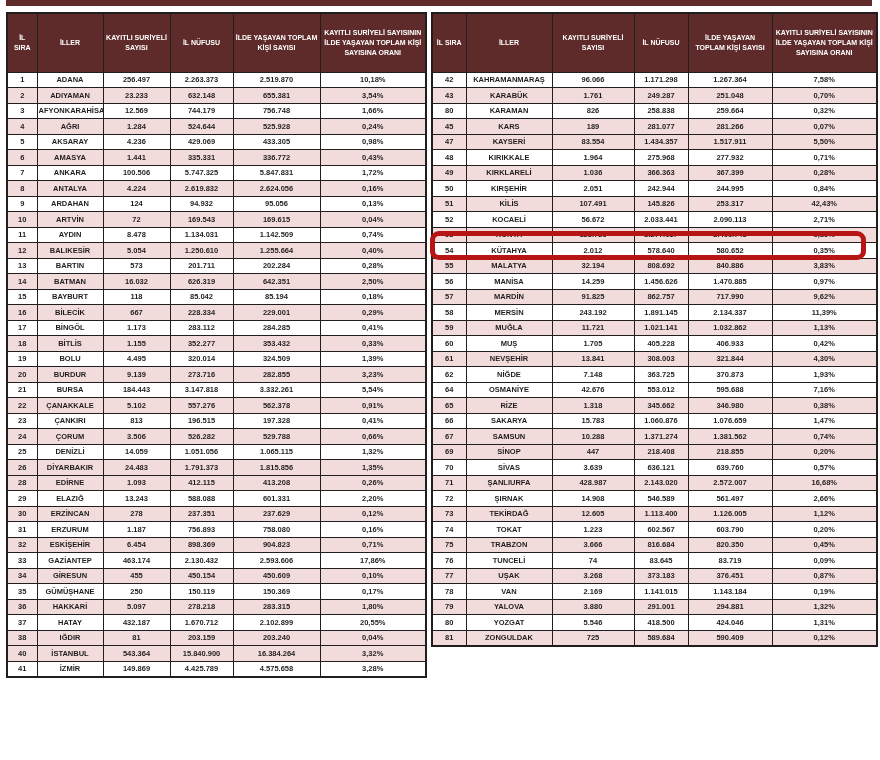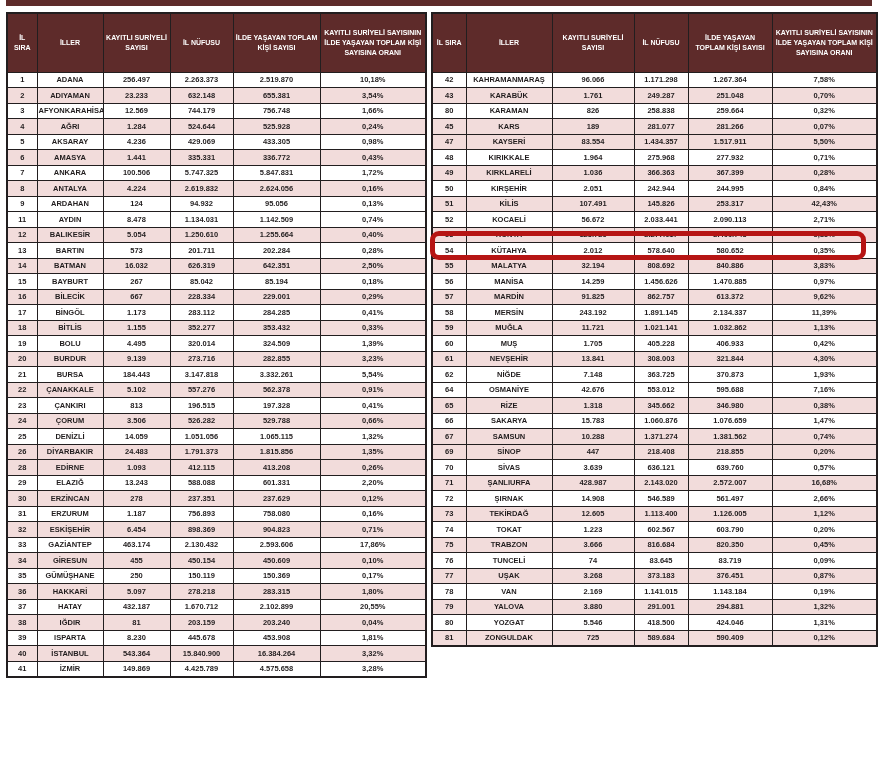--- a/index.html
+++ b/index.html
@@ -147,20 +147,28 @@
           <td>0,16%</td>
         </tr>
         <tr>
           <td>9</td>
           <td>ARDAHAN</td>
           <td>124</td>
           <td>94.932</td>
           <td>95.056</td>
           <td>0,13%</td>
         </tr>
+        <tr class="alt">
+          <td>10</td>
+          <td>ARTVİN</td>
+          <td>72</td>
+          <td>169.543</td>
+          <td>169.615</td>
+          <td>0,04%</td>
+        </tr>
         <tr>
           <td>11</td>
           <td>AYDIN</td>
           <td>8.478</td>
           <td>1.134.031</td>
           <td>1.142.509</td>
           <td>0,74%</td>
         </tr>
         <tr class="alt">
           <td>12</td>
@@ -182,21 +190,21 @@
           <td>14</td>
           <td>BATMAN</td>
           <td>16.032</td>
           <td>626.319</td>
           <td>642.351</td>
           <td>2,50%</td>
         </tr>
         <tr>
           <td>15</td>
           <td>BAYBURT</td>
-          <td>267</td>
+          <td>118</td>
           <td>85.042</td>
           <td>85.194</td>
           <td>0,18%</td>
         </tr>
         <tr class="alt">
           <td>16</td>
           <td>BİLECİK</td>
           <td>667</td>
           <td>228.334</td>
           <td>229.001</td>
@@ -362,28 +370,20 @@
           <td>2.102.899</td>
           <td>20,55%</td>
         </tr>
         <tr class="alt">
           <td>38</td>
           <td>IĞDIR</td>
           <td>81</td>
           <td>203.159</td>
           <td>203.240</td>
           <td>0,04%</td>
-        </tr>
-        <tr>
-          <td>39</td>
-          <td>ISPARTA</td>
-          <td>8.230</td>
-          <td>445.678</td>
-          <td>453.908</td>
-          <td>1,81%</td>
         </tr>
         <tr class="alt">
           <td>40</td>
           <td>İSTANBUL</td>
           <td>543.364</td>
           <td>15.840.900</td>
           <td>16.384.264</td>
           <td>3,32%</td>
         </tr>
         <tr>
@@ -527,21 +527,21 @@
           <td>14.259</td>
           <td>1.456.626</td>
           <td>1.470.885</td>
           <td>0,97%</td>
         </tr>
         <tr class="alt">
           <td>57</td>
           <td>MARDİN</td>
           <td>91.825</td>
           <td>862.757</td>
-          <td>613.372</td>
+          <td>717.990</td>
           <td>9,62%</td>
         </tr>
         <tr>
           <td>58</td>
           <td>MERSİN</td>
           <td>243.192</td>
           <td>1.891.145</td>
           <td>2.134.337</td>
           <td>11,39%</td>
         </tr>

